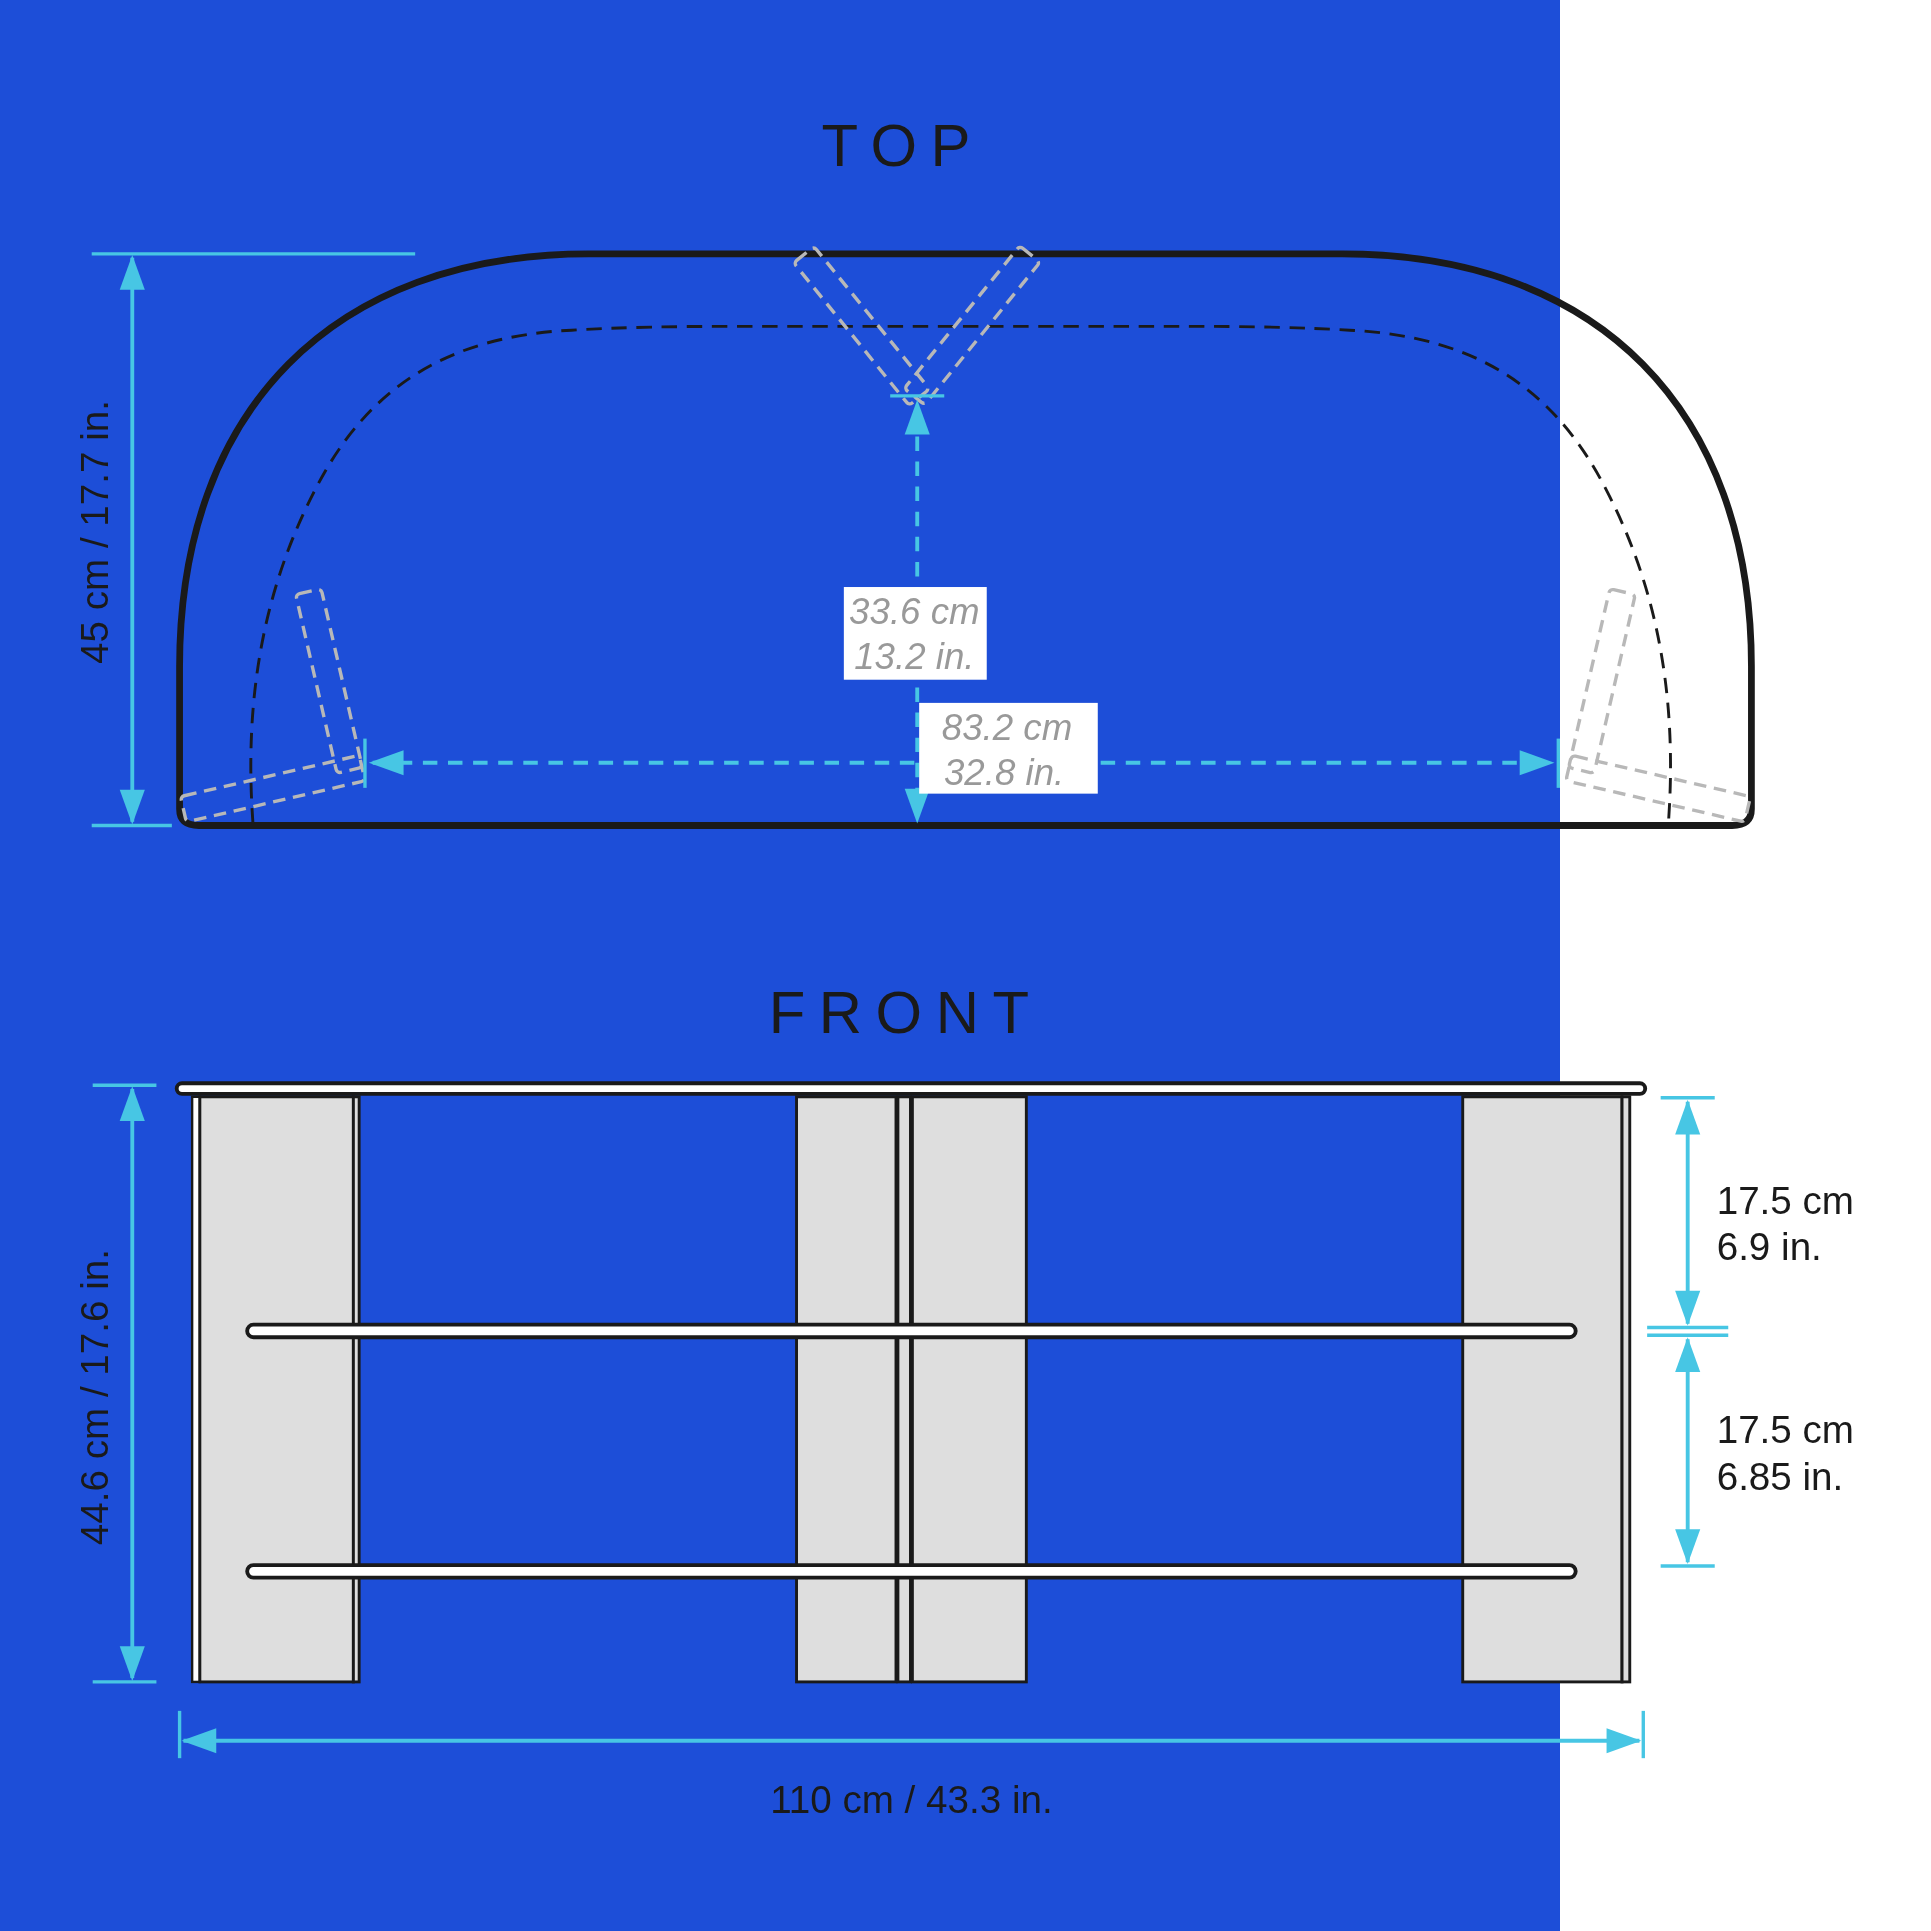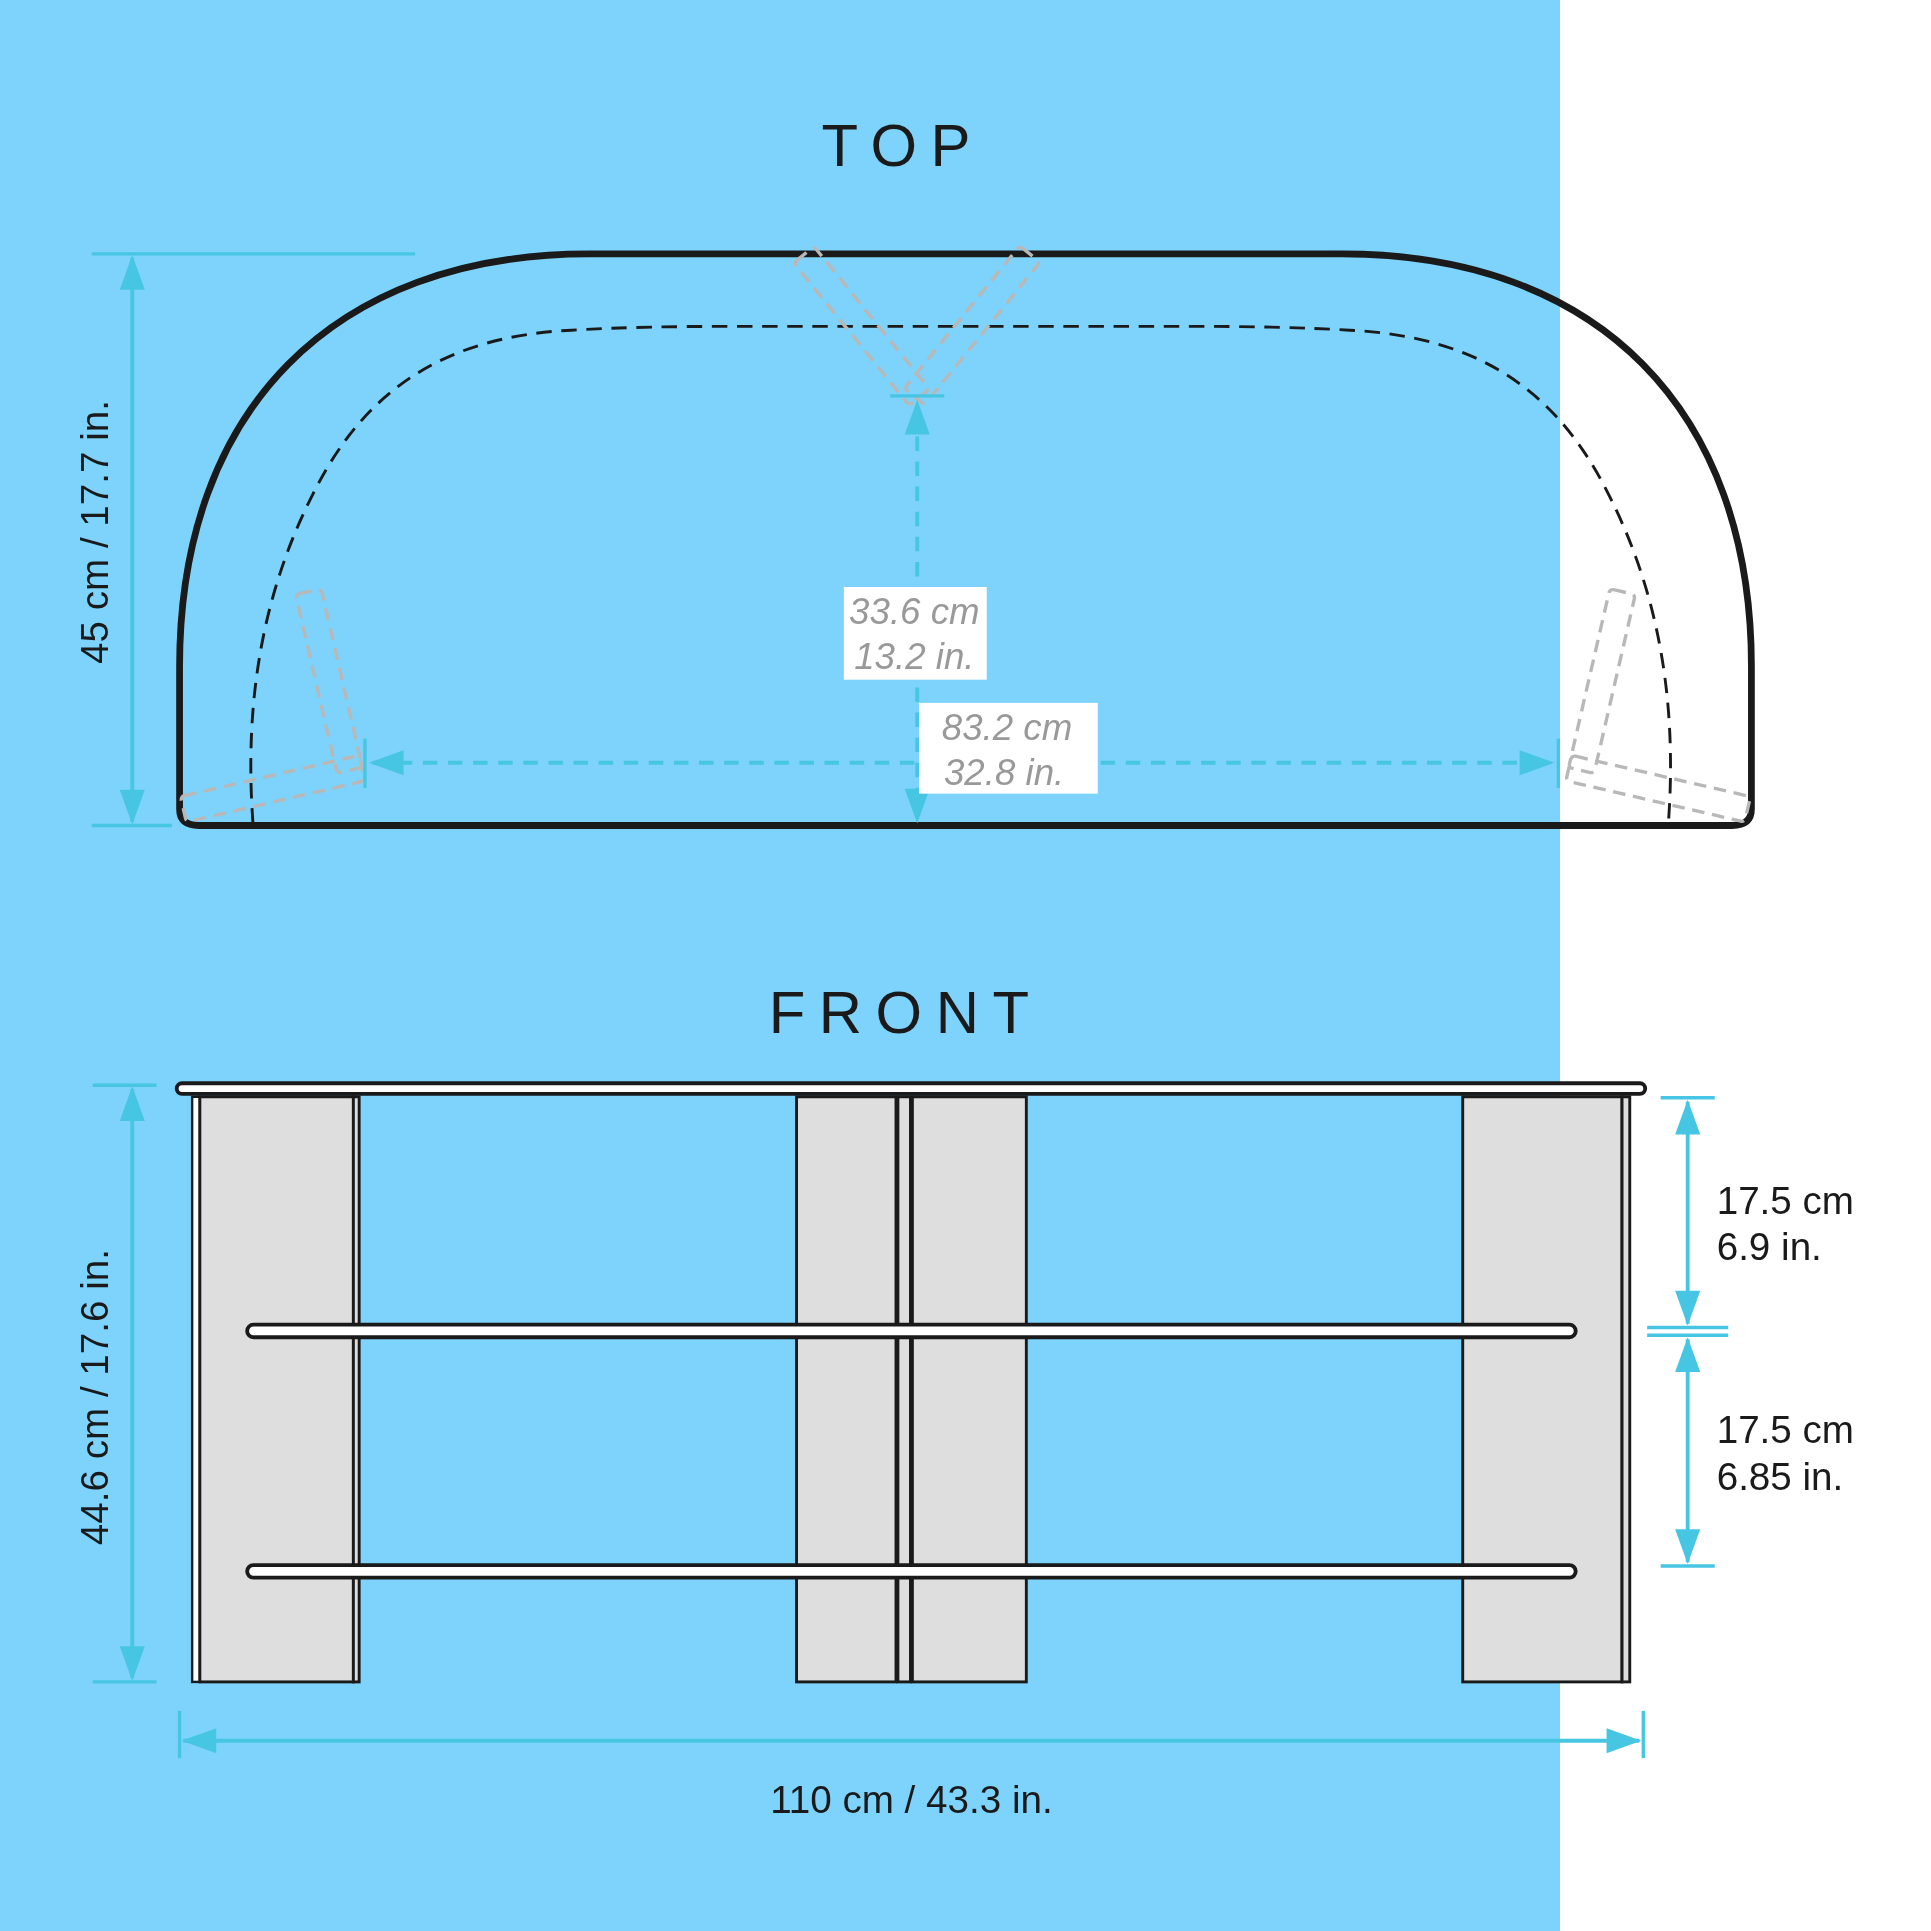--- a/index.html
+++ b/index.html
@@ -1,16 +1,16 @@
 <!DOCTYPE html>
 <html><head>
 <meta charset="utf-8">
 <style>
   html,body{margin:0;padding:0;background:#ffffff;}
-  .stage{width:1560px;height:1931px;background:#7dd3fc;position:relative;font-family:"Liberation Sans",sans-serif;}
+  .stage{width:1560px;height:1931px;background:#1d4ed8;position:relative;font-family:"Liberation Sans",sans-serif;}
   svg{display:block;}
   .view-title{font-family:"Liberation Sans",sans-serif;font-size:62px;letter-spacing:14px;fill:#1a1a1a;font-weight:400;}
   .dim-text{font-family:"Liberation Sans",sans-serif;font-size:40px;fill:#1a1a1a;}
   .dim-text-gray{font-family:"Liberation Sans",sans-serif;font-size:38px;font-style:italic;fill:#999999;}
   .black-line{stroke:#1a1a1a;fill:none;}
   .dash-black{stroke:#1a1a1a;fill:none;stroke-width:3;stroke-dasharray:16 10;}
   .cyan{stroke:#47c6e4;fill:none;stroke-width:4;}
   .cyan-tick{stroke:#47c6e4;fill:none;stroke-width:3.5;}
   .cyan-dash{stroke:#47c6e4;fill:none;stroke-width:4;stroke-dasharray:15 11;}
   .cyan-fill{fill:#47c6e4;stroke:none;}

